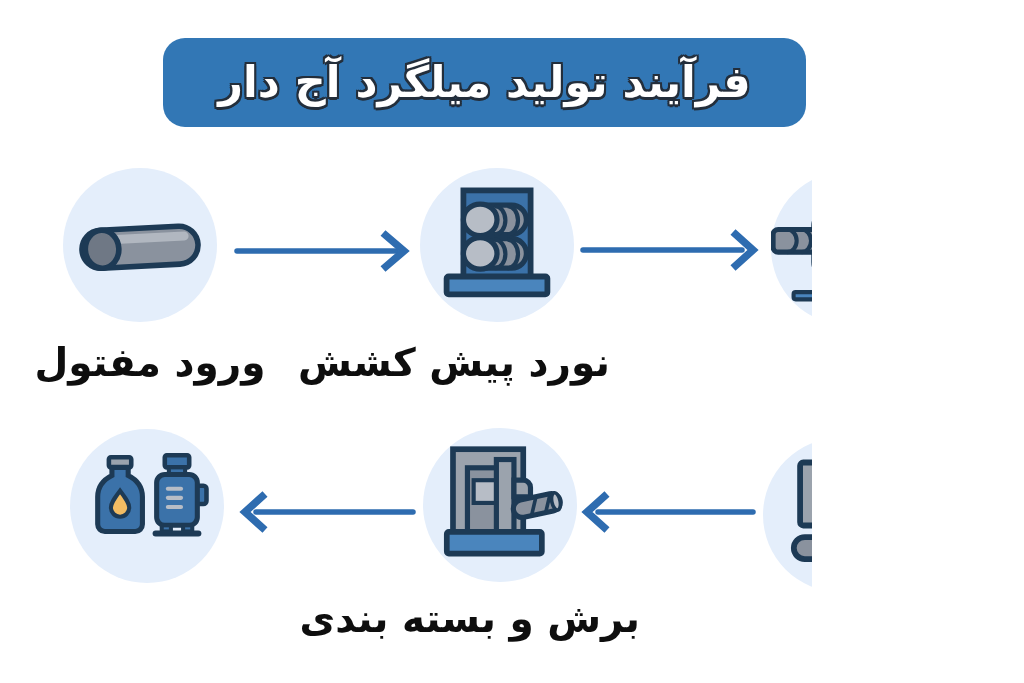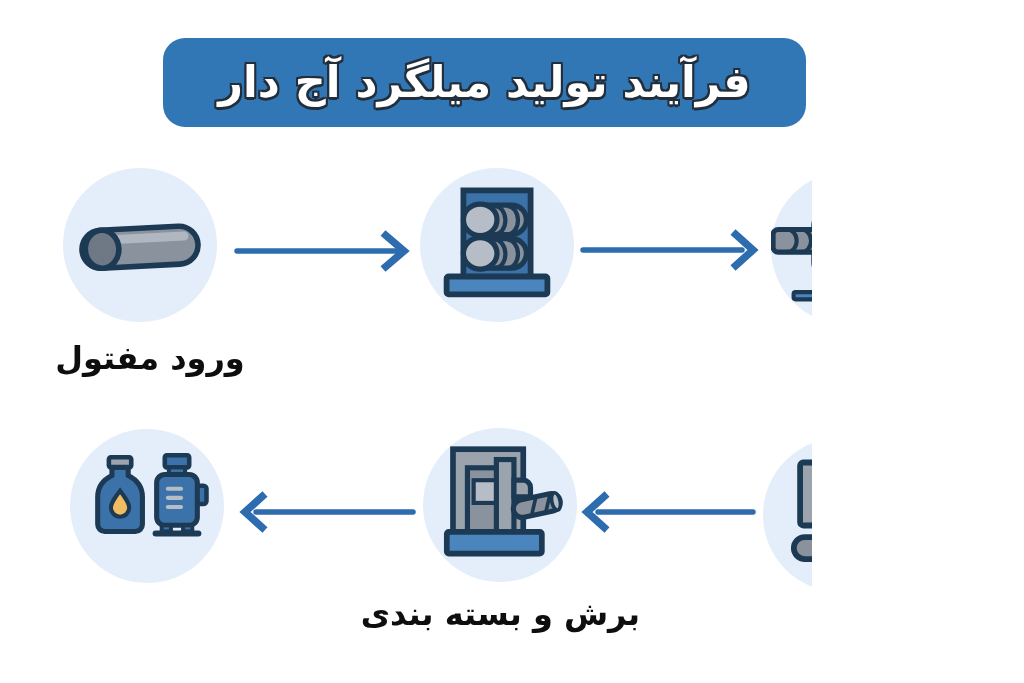--- a/index.html
+++ b/index.html
@@ -19,21 +19,21 @@
     text-shadow:-2px -2px 0 var(--banner-text-outline),2px -2px 0 var(--banner-text-outline),
      -2px 2px 0 var(--banner-text-outline),2px 2px 0 var(--banner-text-outline),
      -2px 0 0 var(--banner-text-outline),2px 0 0 var(--banner-text-outline),
      0 -2px 0 var(--banner-text-outline),0 3px 0 var(--banner-text-outline);}
 
   .circle{position:absolute;width:154px;height:154px;border-radius:50%;background:var(--circle-bg);
     display:flex;align-items:center;justify-content:center;}
   .c1{left:63px;top:168px;} .c2{left:420px;top:168px;} .c3{left:771px;top:171px;}
   .c4{left:763px;top:438px;} .c5{left:423px;top:428px;} .c6{left:70px;top:429px;}
 
-  .step-label{position:absolute;font-size:32px;font-weight:bold;color:var(--label-text);
+  .step-label{position:absolute;font-size:39px;font-weight:bold;color:var(--label-text);
     text-align:center;line-height:1.3;white-space:nowrap;}
   .l1{left:30px;top:338px;width:240px;} .l2{left:370px;top:338px;width:240px;} .l3{left:768px;top:334px;width:240px;}
   .l4{left:733px;top:594px;width:250px;} .l5{left:380px;top:594px;width:260px;text-align:center;} .l6{left:22px;top:594px;width:260px;}
 
   .arrows{position:absolute;left:0;top:0;pointer-events:none;}
   .shaft{stroke:var(--arrow-blue);stroke-width:5.5;fill:none;stroke-linecap:round;}
   .head{stroke:var(--arrow-blue);stroke-width:7.5;fill:none;stroke-linecap:butt;stroke-linejoin:miter;}
 
   
   .f-gray{fill:var(--icon-gray);} .f-gray-l{fill:var(--icon-gray-light);} .f-gray-m{fill:var(--icon-gray-mid);}
@@ -101,20 +101,21 @@
       </g>
       <g>
         <path class="f-gray s-navy" stroke-width="5" d="M46 54 H74 A14 14 0 0 1 74 82 H46 Z"></path>
         <path class="no-f s-navy" stroke-width="4" d="M58 55 a10 13.5 0 0 1 0 27"></path>
         <path class="no-f s-navy" stroke-width="4" d="M70 55 a10 13.5 0 0 1 0 27"></path>
         <ellipse class="f-gray-l s-navy" stroke-width="5" cx="44" cy="68" rx="16" ry="15"></ellipse>
       </g>
       <rect class="f-blue-l s-navy" stroke-width="5.5" x="12" y="90" width="96" height="17" rx="2"></rect>
     </svg>
   </div>
+  <div class="step-label l2" dir="rtl">نورد پیش کشش</div>
 
   <div class="circle c3">
     <svg width="158" height="118" viewBox="0 0 150 112">
       <rect class="f-blue-l s-navy" stroke-width="4" x="22" y="99" width="98" height="7" rx="2"></rect>
       <path class="f-blue-l s-navy" stroke-width="5" d="M52 78 H88 L94 100 H46 Z"></path>
       <rect class="f-orange s-navy" stroke-width="5.5" x="42" y="20" width="56" height="64" rx="14"></rect>
       <ellipse class="f-orange-l s-navy" stroke-width="5.5" cx="98" cy="52" rx="17" ry="32"></ellipse>
       <g>
         <rect class="f-gray s-navy" stroke-width="5" x="2" y="38" width="52" height="22" rx="5"></rect>
         <path class="no-f s-navy" stroke-width="4" d="M16 38 a9 11 0 0 1 0 22"></path>

